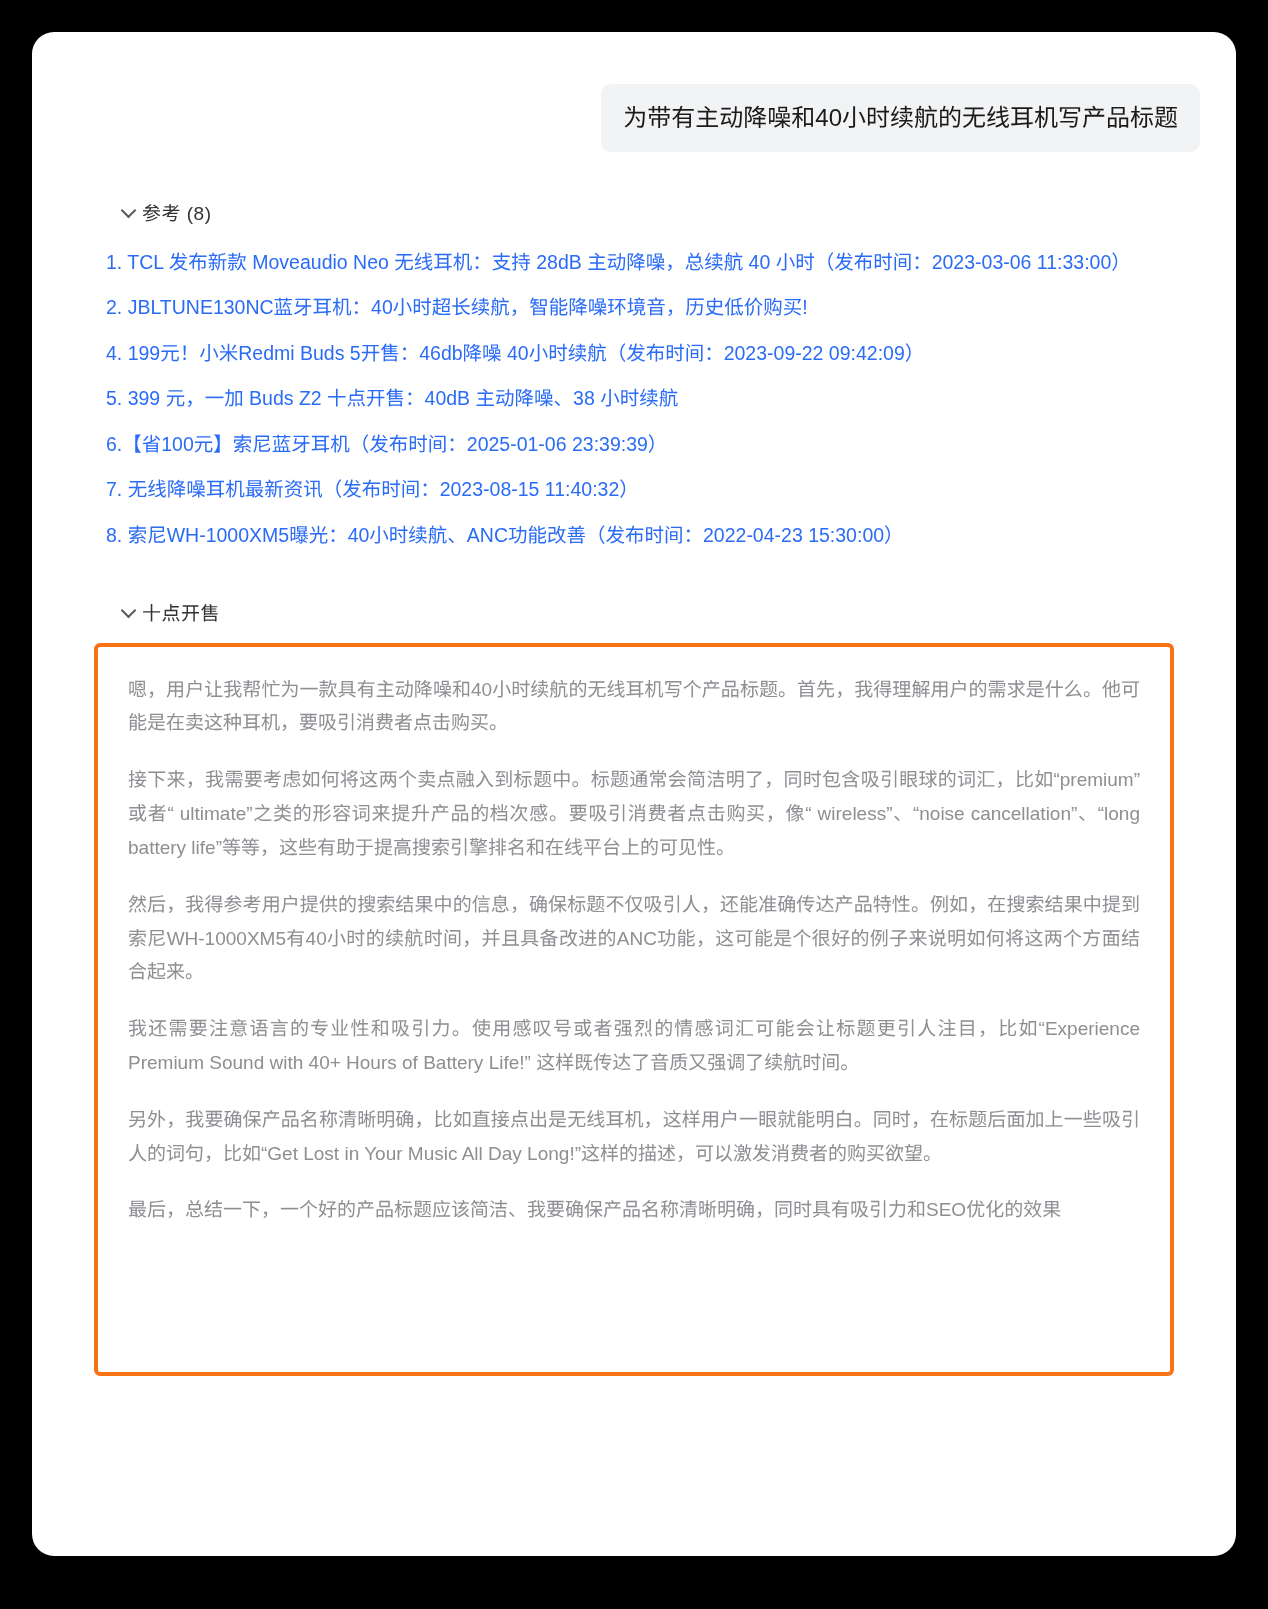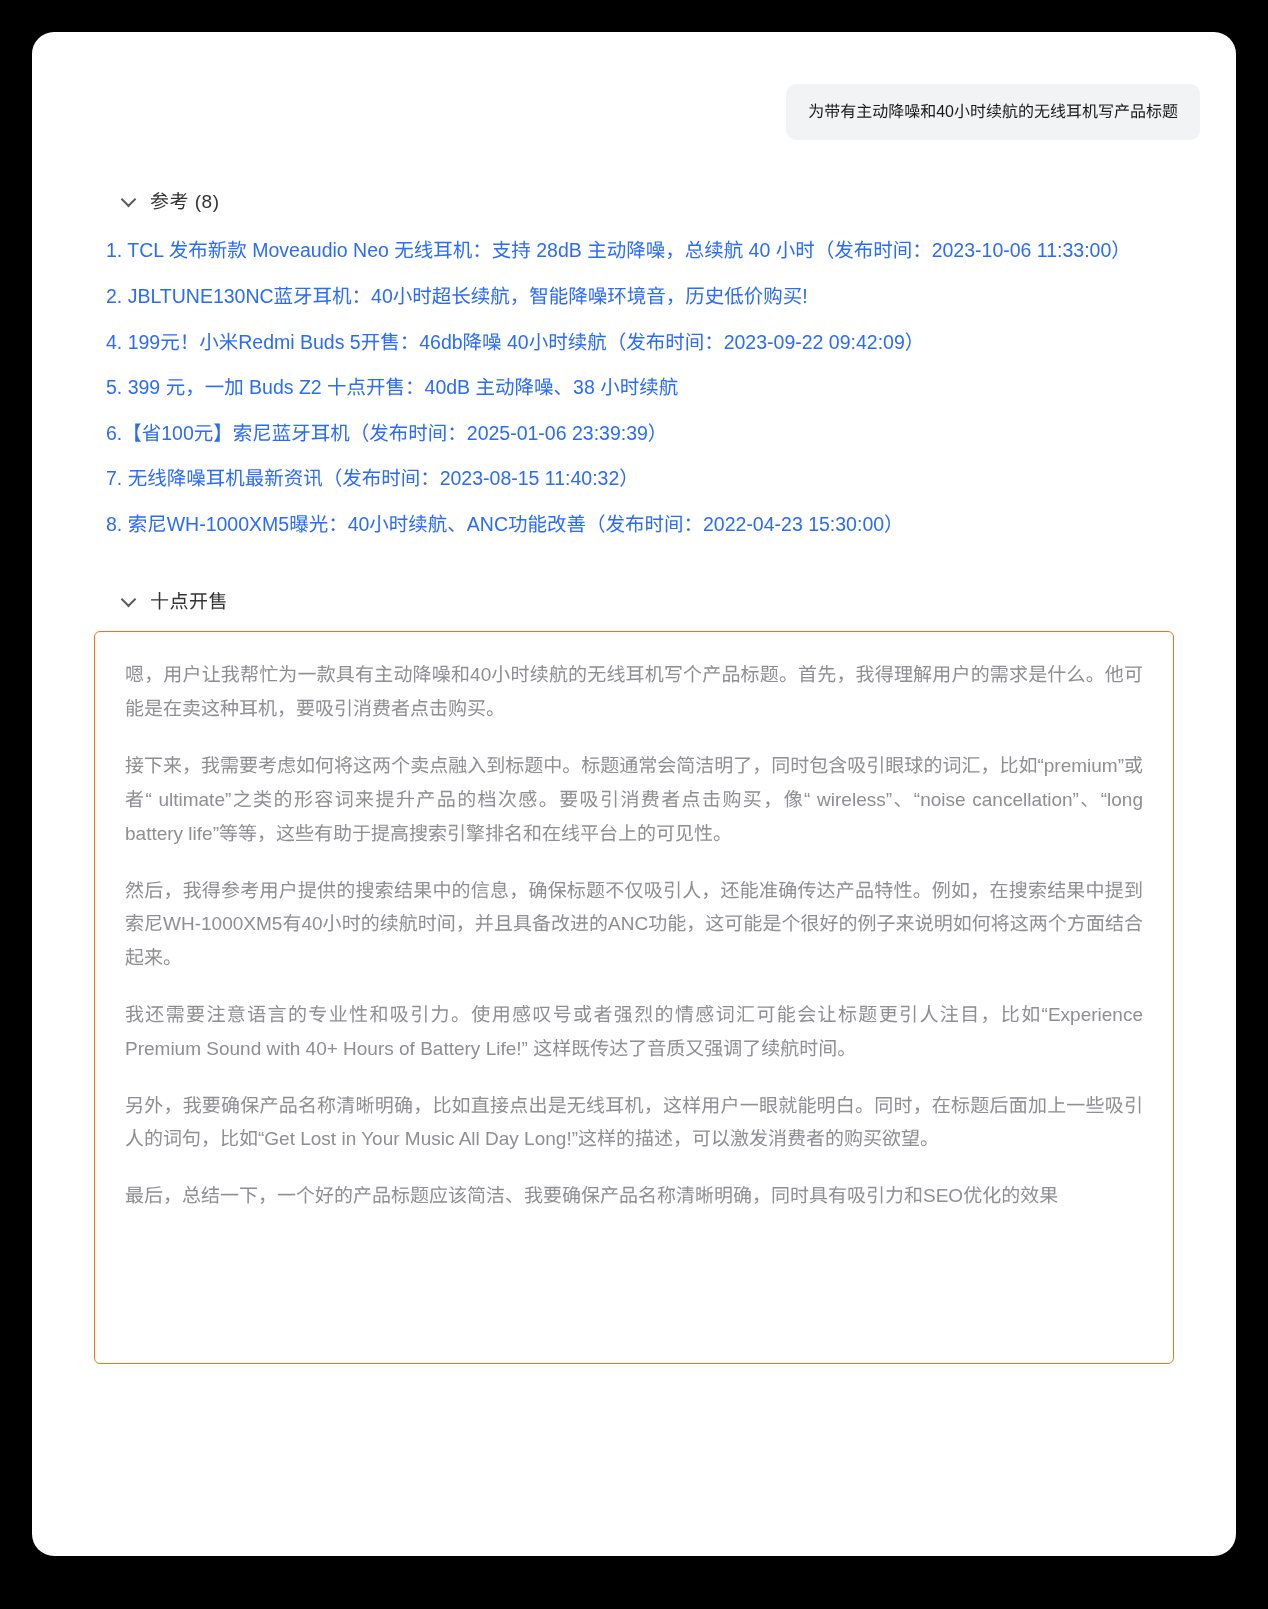--- a/index.html
+++ b/index.html
@@ -32,30 +32,30 @@
   
   .user-row {
     display: flex;
     justify-content: flex-end;
   }
   .user-bubble {
     background: #f2f3f5;
     color: #1a1a1a;
     border-radius: 10px;
     padding: 17px 22px;
-    font-size: 16px;
+    font-size: 24px;
     line-height: 1.4;
     max-width: 900px;
   }
 
   
   .section-head {
     display: flex;
     align-items: center;
-    gap: 12px;
+    gap: 4px;
     margin-top: 46px;
     margin-left: 54px;
     color: #3a3a3a;
     font-size: 19px;
     cursor: pointer;
     user-select: none;
   }
   .chev {
     width: 16px;
     height: 16px;
@@ -90,21 +90,21 @@
     font-size: 19.5px;
     line-height: 1.62;
     margin-bottom: 14px;
     cursor: pointer;
     word-break: break-word;
   }
 
   
   .think-box {
     margin: 18px 26px 0 26px;
-    border: 1px solid #f97316;
+    border: 4px solid #f97316;
     border-radius: 6px;
     padding: 26px 30px 24px 30px;
     background: #ffffff;
     box-sizing: border-box;
     height: 733px;
     overflow: hidden;
   }
   .think-p {
     color: #8e8e93;
     font-size: 19px;
@@ -123,21 +123,21 @@
     <div class="user-row">
       <div class="user-bubble">为带有主动降噪和40小时续航的无线耳机写产品标题</div>
     </div>
 
     <div class="section-head">
       <span class="chev"></span>
       <span class="section-title">参考 (8)</span>
     </div>
 
     <div class="refs">
-      <div class="ref-item">1. TCL 发布新款 Moveaudio Neo 无线耳机：支持 28dB 主动降噪，总续航 40 小时（发布时间：2023-10-06 11:33:00）</div>
+      <div class="ref-item">1. TCL 发布新款 Moveaudio Neo 无线耳机：支持 28dB 主动降噪，总续航 40 小时（发布时间：2023-03-06 11:33:00）</div>
       <div class="ref-item">2. JBLTUNE130NC蓝牙耳机：40小时超长续航，智能降噪环境音，历史低价购买!</div>
       <div class="ref-item">4. 199元！小米Redmi Buds 5开售：46db降噪 40小时续航（发布时间：2023-09-22 09:42:09）</div>
       <div class="ref-item">5. 399 元，一加 Buds Z2 十点开售：40dB 主动降噪、38 小时续航</div>
       <div class="ref-item">6.【省100元】索尼蓝牙耳机（发布时间：2025-01-06 23:39:39）</div>
       <div class="ref-item">7. 无线降噪耳机最新资讯（发布时间：2023-08-15 11:40:32）</div>
       <div class="ref-item">8. 索尼WH-1000XM5曝光：40小时续航、ANC功能改善（发布时间：2022-04-23 15:30:00）</div>
     </div>
 
     <div class="section-head">
       <span class="chev"></span>

